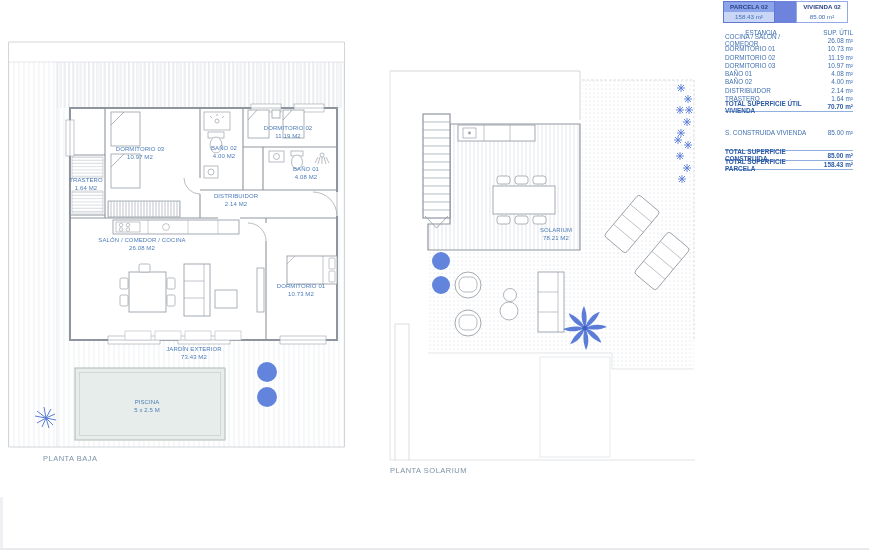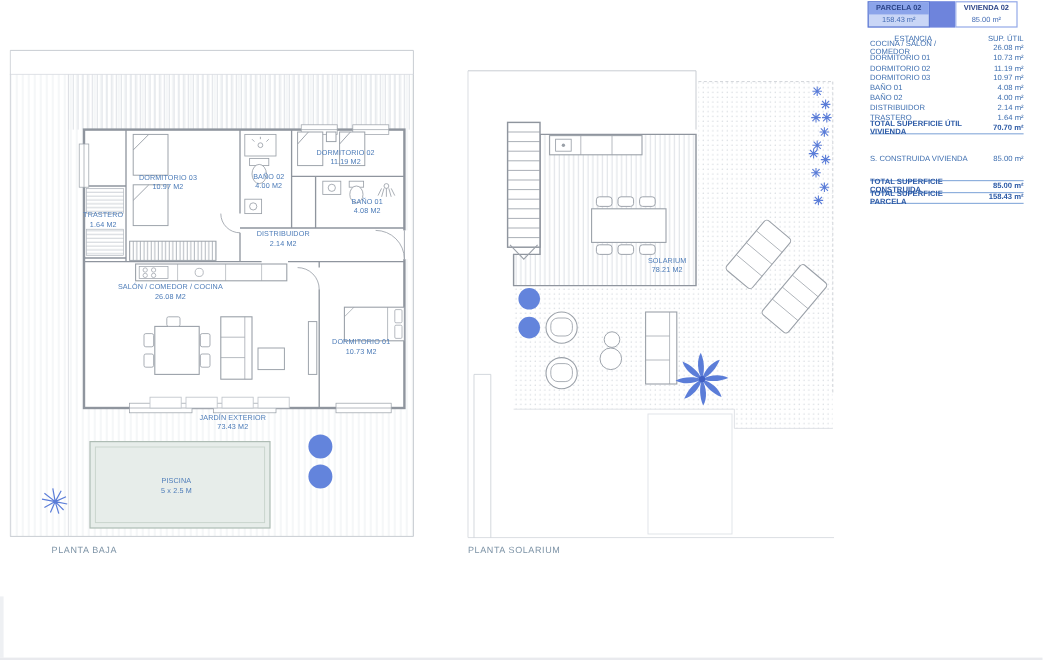--- a/index.html
+++ b/index.html
@@ -221,21 +221,21 @@
       <div>JARDÍN EXTERIOR</div>
       <div>73.43 M2</div>
     </div>
     <div class="rlabel" style="left:139px;top:378px">
       <div>PISCINA</div>
       <div>5 x 2.5 M</div>
     </div>
     <div class="ptitle" style="left:35px;top:426px">PLANTA BAJA</div>
   </div>
 
-  <div class="plan" style="left:385px;top:28px;width:315px;height:445px">
+  <div class="plan" style="left:385px;top:40px;width:315px;height:445px">
     <svg width="315" height="445" viewBox="0 0 315 445">
       <defs>
         <pattern id="rdots" width="4" height="4" patternUnits="userSpaceOnUse">
             <circle cx="1" cy="1" r="0.55" fill="#cfd4da"></circle>
           </pattern>
         <pattern id="rvh" width="4" height="8" patternUnits="userSpaceOnUse">
             <path d="M1,0V8" stroke="#dadee4" stroke-width="0.8"></path>
           </pattern>
         <g id="tuft" stroke="#5b7dd8" stroke-width="0.9" fill="none">
             <path d="M-4,0H4M0,-4V4M-3,-3L3,3M3,-3L-3,3"></path>

